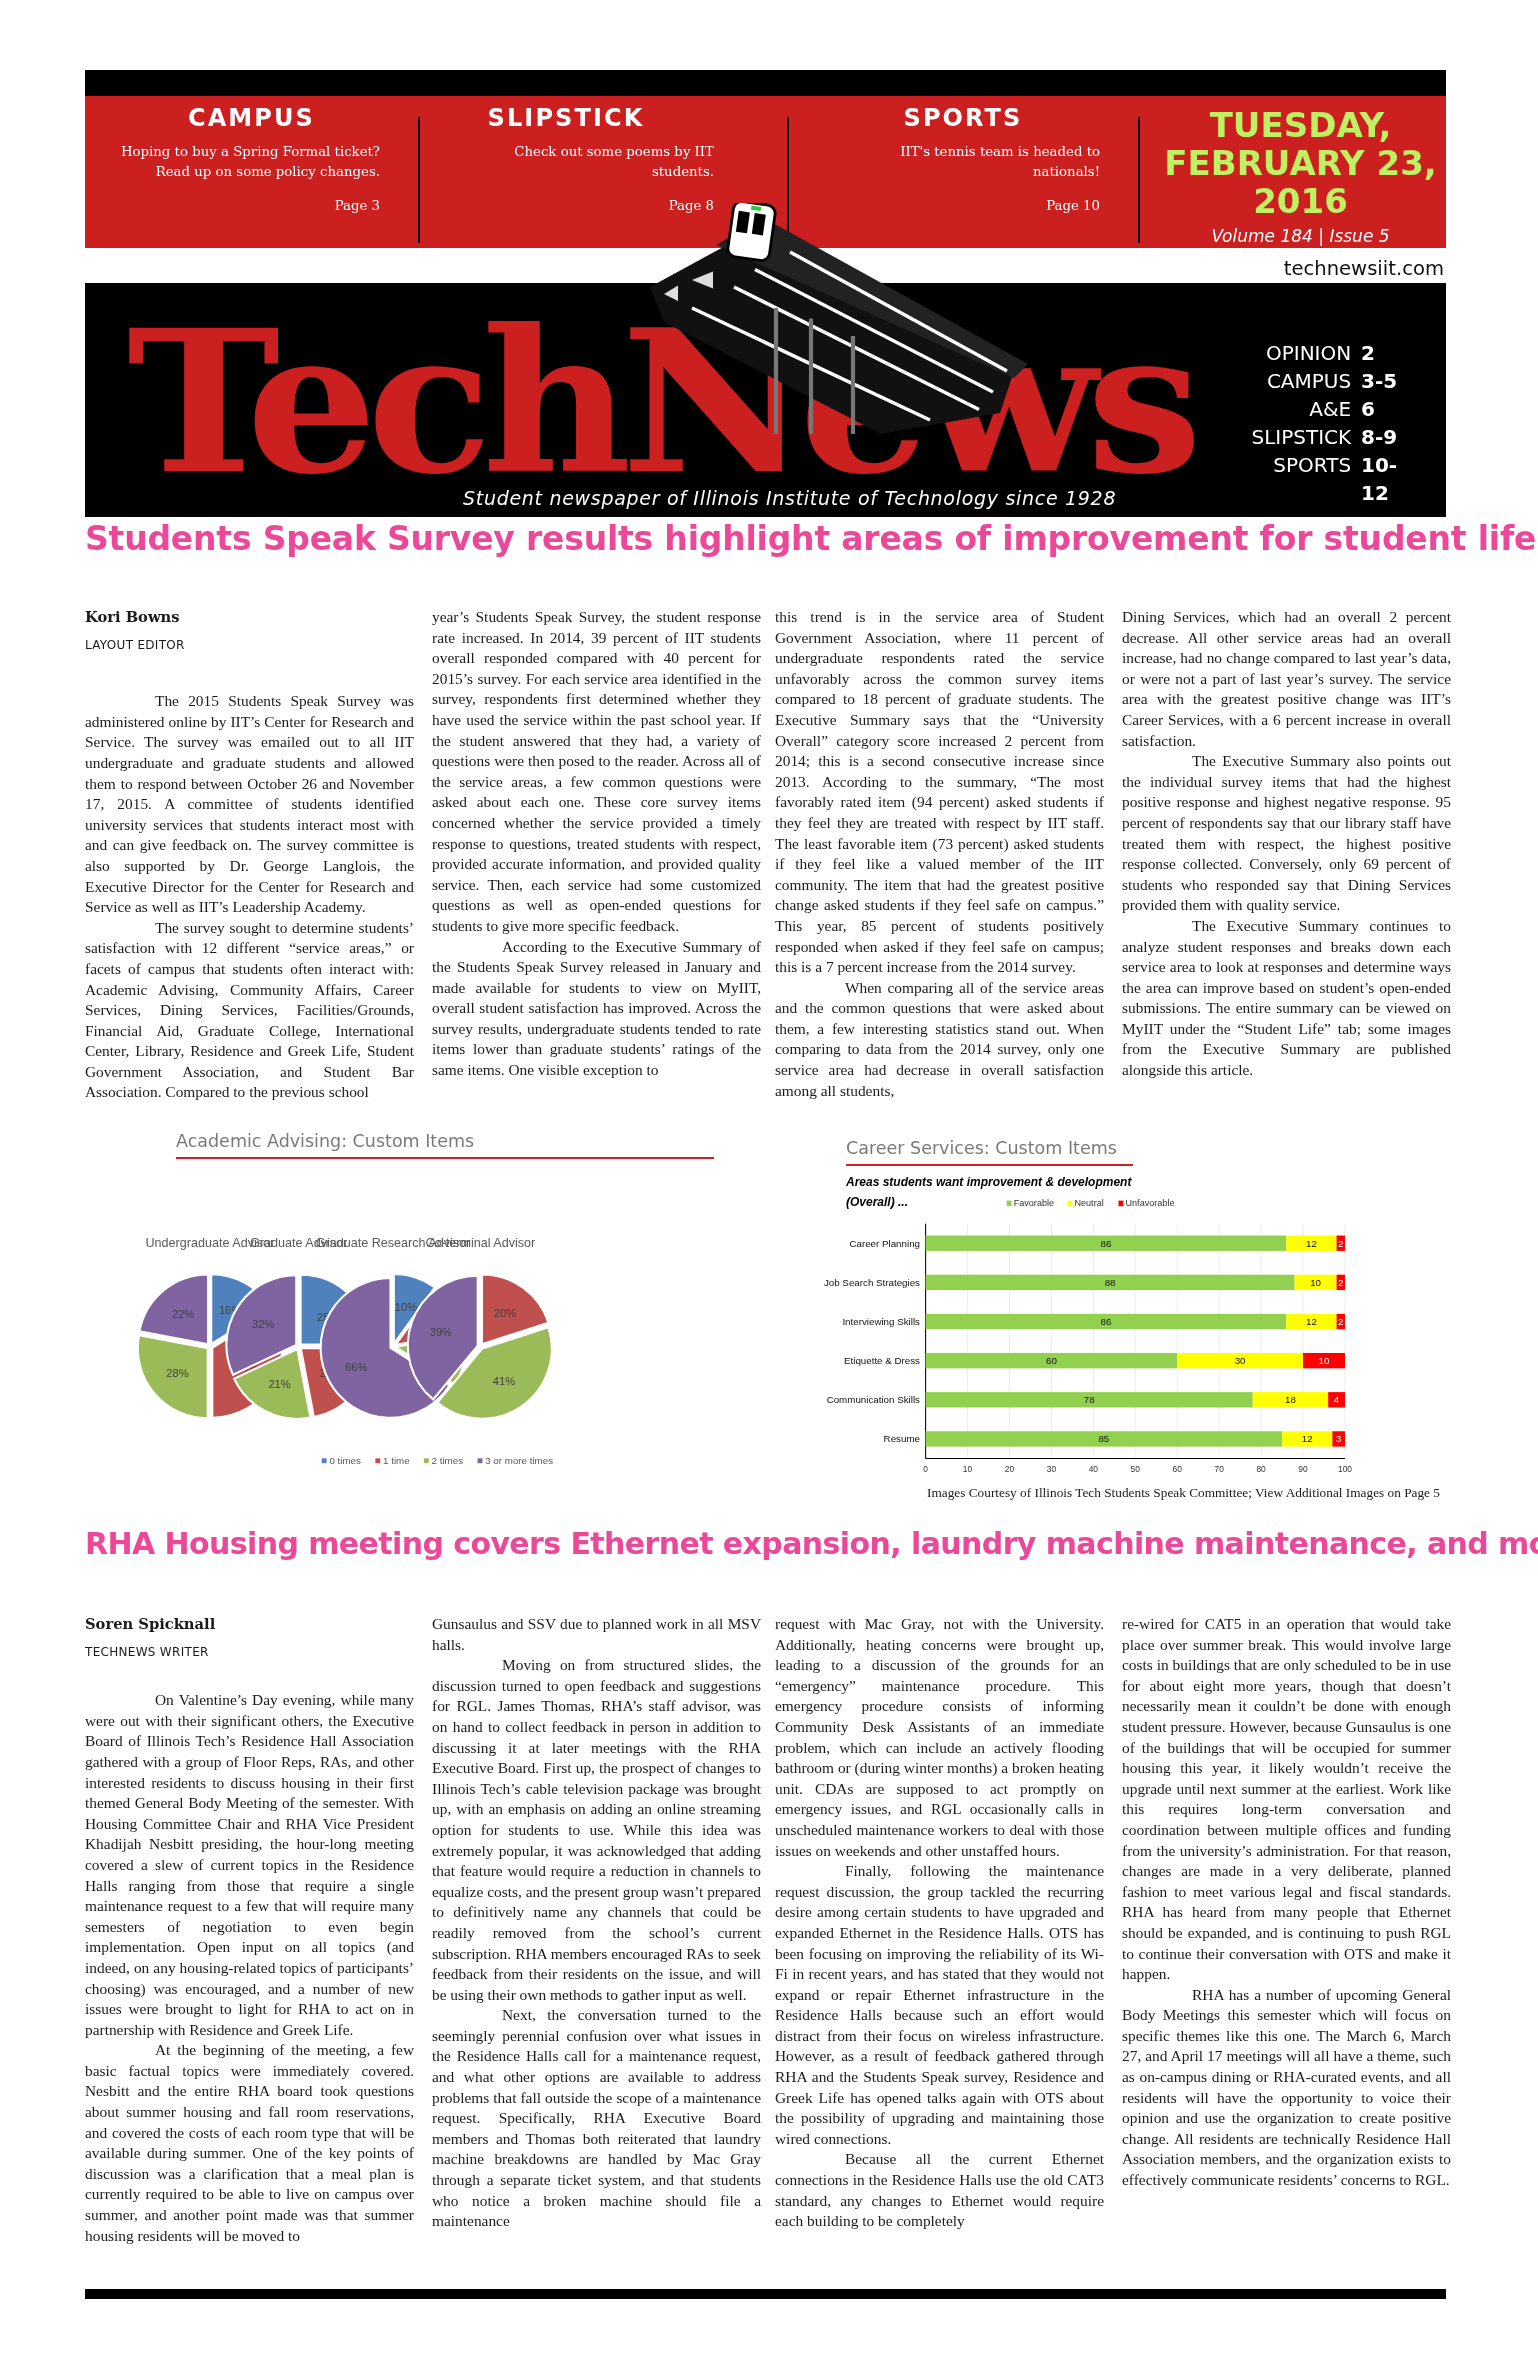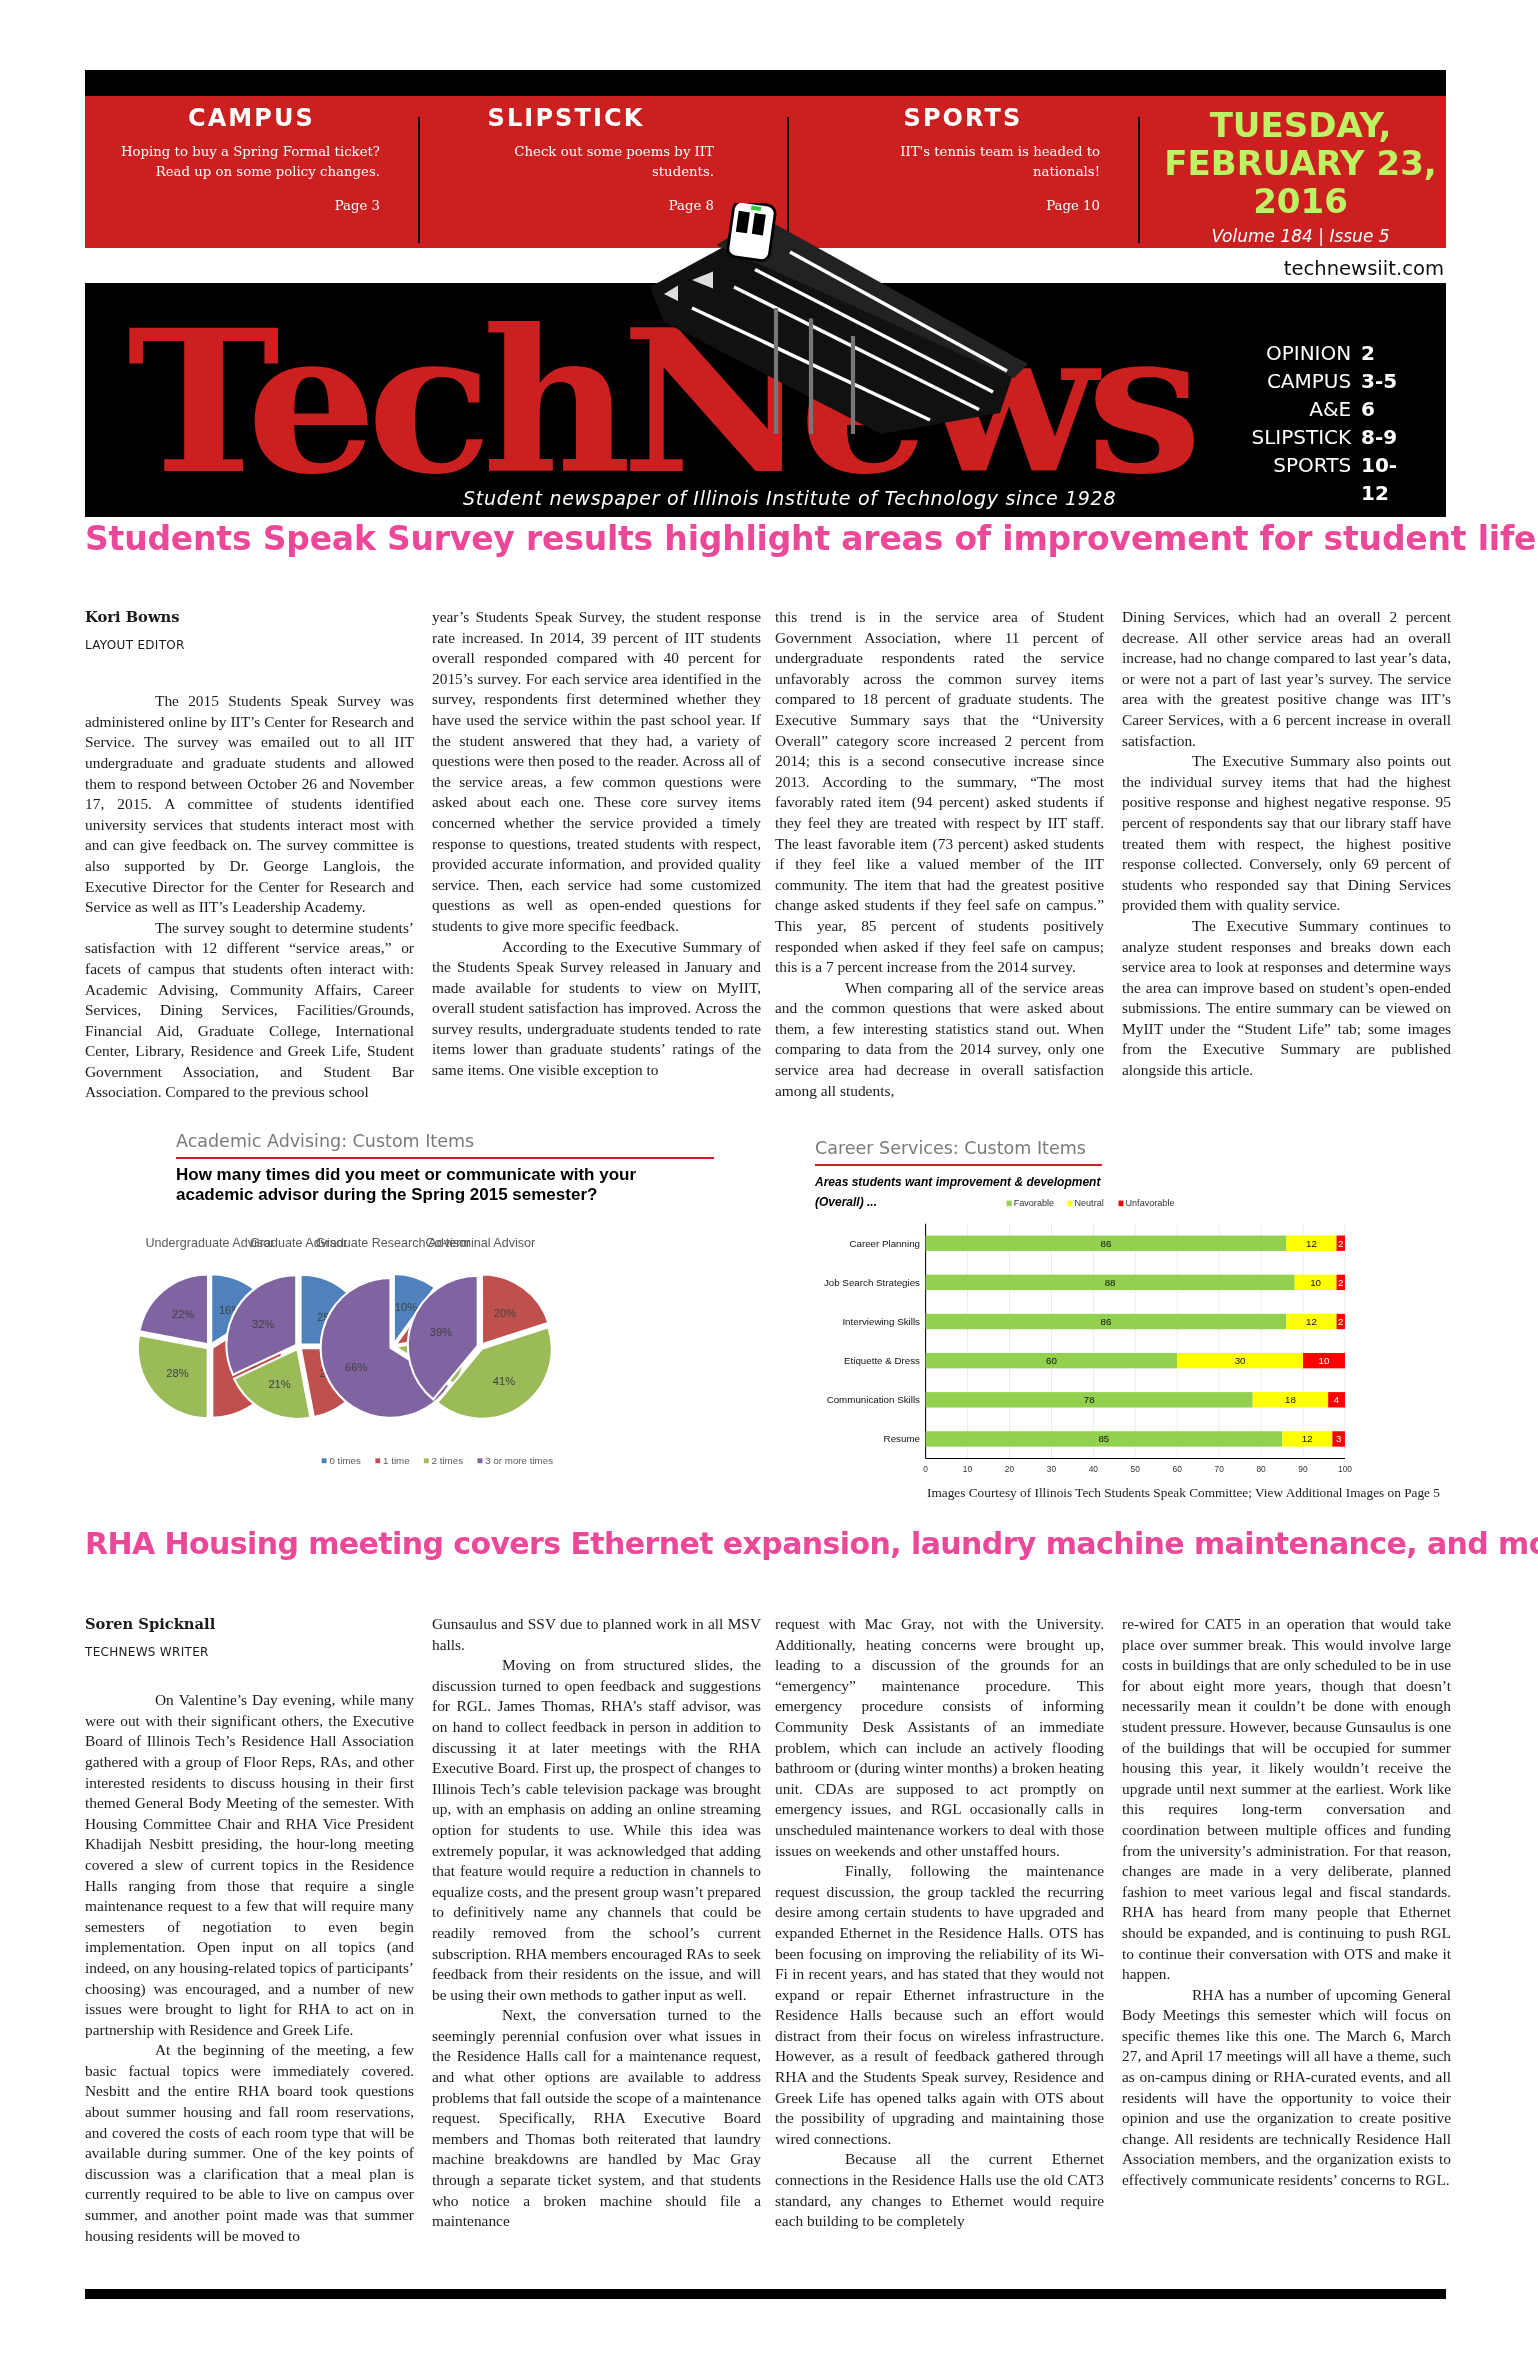--- a/index.html
+++ b/index.html
@@ -139,21 +139,20 @@
   <p class="ind">When comparing all of the service areas and the common questions that were asked about them, a few interesting statistics stand out. When comparing to data from the 2014 survey, only one service area had decrease in overall satisfaction among all students,</p>
 </div>
 <div class="col" style="left:1122px;top:575px;">
   <p>Dining Services, which had an overall 2 percent decrease. All other service areas had an overall increase, had no change compared to last year’s data, or were not a part of last year’s survey. The service area with the greatest positive change was IIT’s Career Services, with a 6 percent increase in overall satisfaction.</p>
   <p class="ind">The Executive Summary also points out the individual survey items that had the highest positive response and highest negative response. 95 percent of respondents say that our library staff have treated them with respect, the highest positive response collected. Conversely, only 69 percent of students who responded say that Dining Services provided them with quality service.</p>
   <p class="ind">The Executive Summary continues to analyze student responses and breaks down each service area to look at responses and determine ways the area can improve based on student’s open-ended submissions. The entire summary can be viewed on MyIIT under the “Student Life” tab; some images from the Executive Summary are published alongside this article.</p>
 </div>
 
 <div class="abs" style="left:176px;top:1131px;width:538px;">
   <div class="chart-title">Academic Advising: Custom Items</div>
-  <div class="chart-q">How many times did you meet or communicate with your academic advisor during the Spring 2015 semester?</div>
 </div>
 <svg id="pies" class="abs" style="left:126px;top:1231px;" width="629" height="245" viewBox="0 0 900 350">
     <g>
       <text x="120" y="22" text-anchor="middle" font-size="18" fill="#595959">Undergraduate Advisor</text>
       <path d="M121.92701469640686,161.49477327982456 L121.92701469640686,61.49477327982456 A100,100 0 0 1 206.35980724660837,107.91209378192491 Z" fill="#4f81bd" stroke="#fff" stroke-width="3"></path>
       <text x="148.90522044610293" y="118.42159919736818" text-anchor="middle" font-size="16" fill="#404040">16%</text>
       <path d="M123.50522672017546,166.92701469640687 L207.93801927037697,113.34433519850722 A100,100 0 0 1 123.50522672017541,266.9270146964069 Z" fill="#c0504d" stroke="#fff" stroke-width="3"></path>
       <text x="172.5784008026318" y="199.90522044610293" text-anchor="middle" font-size="16" fill="#404040">34%</text>
       <path d="M116.91794702889685,167.54969595899476 L116.9179470288968,267.5496959589948 A100,100 0 0 1 18.689221956027993,148.81156450042224 Z" fill="#9bbb59" stroke="#fff" stroke-width="3"></path>
       <text x="73.76920543345264" y="209.24543938492138" text-anchor="middle" font-size="16" fill="#404040">28%</text>
@@ -196,21 +195,21 @@
       <text x="291" y="333" font-size="14" fill="#595959">0 times</text>
       <rect x="356.8" y="325" width="7" height="7" fill="#c0504d"></rect>
       <text x="367.8" y="333" font-size="14" fill="#595959">1 time</text>
       <rect x="426.20000000000005" y="325" width="7" height="7" fill="#9bbb59"></rect>
       <text x="437.20000000000005" y="333" font-size="14" fill="#595959">2 times</text>
       <rect x="503.00000000000006" y="325" width="7" height="7" fill="#8064a2"></rect>
       <text x="514" y="333" font-size="14" fill="#595959">3 or more times</text>
     </g>
   </svg>
 
-<div class="abs" style="left:815px;top:1138px;width:287px;">
+<div class="abs" style="left:846px;top:1138px;width:287px;">
   <div class="chart-title">Career Services: Custom Items</div>
   <div class="chart-q" style="font-style:italic;font-size:12px;">Areas students want improvement &amp; development (Overall) ...</div>
 </div>
 <svg id="bars" class="abs" style="left:797px;top:1192px;" width="664" height="287" viewBox="0 0 950 410">
     <g>
       <rect x="300" y="12" width="7" height="8" fill="#92d050"></rect>
       <text x="310" y="20" font-size="13" fill="#333">Favorable</text>
       <rect x="387" y="12" width="7" height="8" fill="#ffff00"></rect>
       <text x="397" y="20" font-size="13" fill="#333">Neutral</text>
       <rect x="460" y="12" width="7" height="8" fill="#ff0000"></rect>

